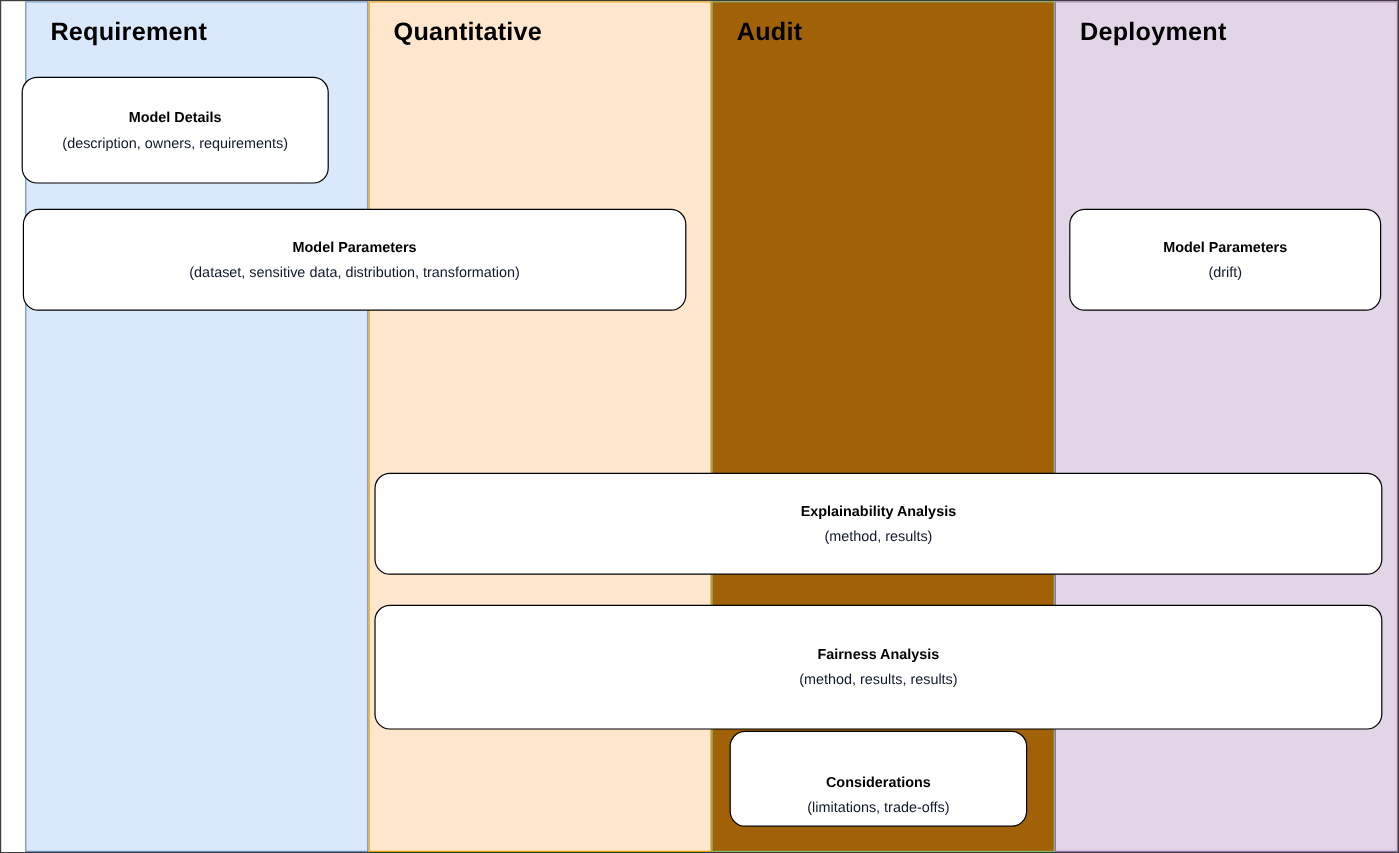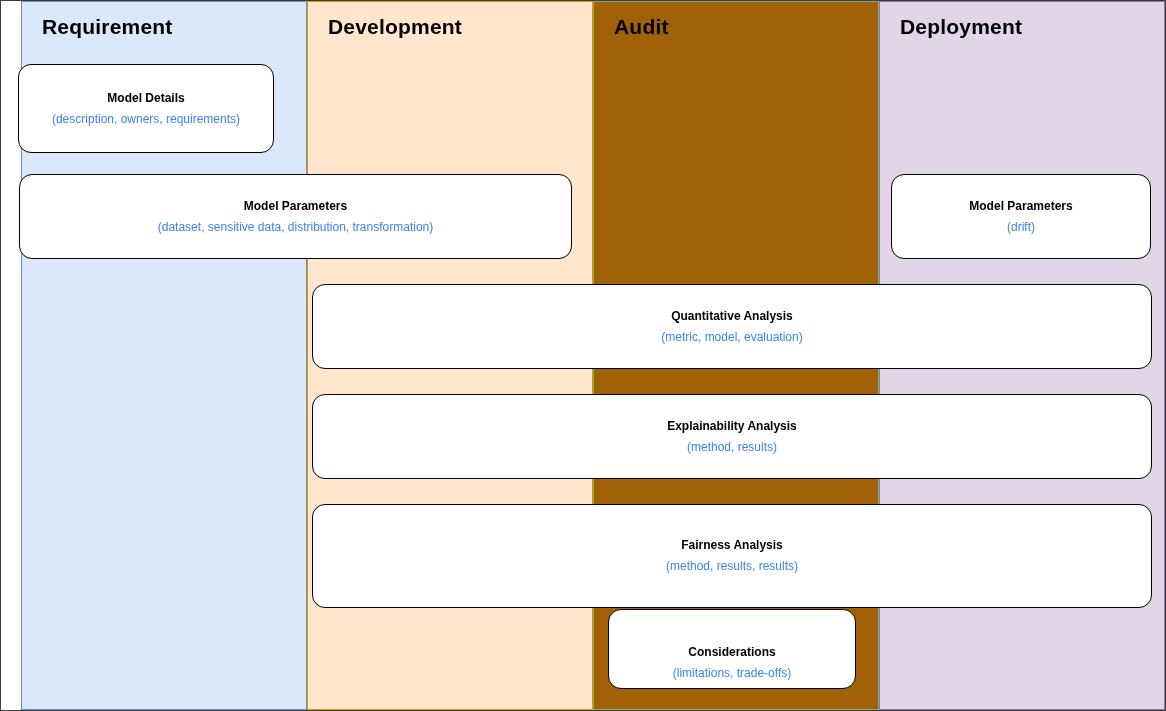--- a/index.html
+++ b/index.html
@@ -46,41 +46,41 @@
     flex-direction: column;
     align-items: center;
     justify-content: center;
     text-align: center;
     padding: 4px 10px;
     font-size: 12px;
     line-height: 21px;
   }
 
   .card-title   { font-weight: bold; color: #000000; }
-  .card-subtitle{ font-weight: normal; color: #3b82f6; }
+  .card-subtitle{ font-weight: normal; color: #0f172a; }
 
   
   .card-model-details          { left: 17px;  top: 63px;  width: 256px; height: 89px; }
   .card-model-parameters-dev   { left: 18px;  top: 173px; width: 553px; height: 85px; }
   .card-model-parameters-deploy{ left: 890px; top: 173px; width: 260px; height: 85px; }
   .card-quantitative           { left: 311px; top: 283px; width: 840px; height: 85px; }
   .card-explainability         { left: 311px; top: 393px; width: 840px; height: 85px; }
   .card-fairness               { left: 311px; top: 503px; width: 840px; height: 104px; }
   .card-considerations         { left: 607px; top: 608px; width: 248px; height: 80px; justify-content: flex-end; }
 </style>
 </head>
 <body>
 
 <div class="canvas">
 
   <div class="col" style="background: rgb(218, 232, 252); border-color: rgb(108, 142, 191);">
     <div class="col-header">Requirement</div>
   </div>
   <div class="col" style="background: rgb(255, 230, 204); border-color: rgb(215, 155, 0);">
-    <div class="col-header">Development</div>
+    <div class="col-header">Quantitative</div>
   </div>
   <div class="col" style="background: #a16207; border-color: rgb(130, 179, 102);">
     <div class="col-header">Audit</div>
   </div>
   <div class="col" style="background: rgb(225, 213, 231); border-color: rgb(150, 115, 166);">
     <div class="col-header">Deployment</div>
   </div>
 
   <div class="card card-model-details">
     <div class="card-title">Model Details</div>
@@ -90,24 +90,20 @@
   <div class="card card-model-parameters-dev">
     <div class="card-title">Model Parameters</div>
     <div class="card-subtitle">(dataset, sensitive data, distribution, transformation)</div>
   </div>
 
   <div class="card card-model-parameters-deploy">
     <div class="card-title">Model Parameters</div>
     <div class="card-subtitle">(drift)</div>
   </div>
 
-  <div class="card card-quantitative">
-    <div class="card-title">Quantitative Analysis</div>
-    <div class="card-subtitle">(metric, model, evaluation)</div>
-  </div>
 
   <div class="card card-explainability">
     <div class="card-title">Explainability Analysis</div>
     <div class="card-subtitle">(method, results)</div>
   </div>
 
   <div class="card card-fairness">
     <div class="card-title">Fairness Analysis</div>
     <div class="card-subtitle">(method, results, results)</div>
   </div>

